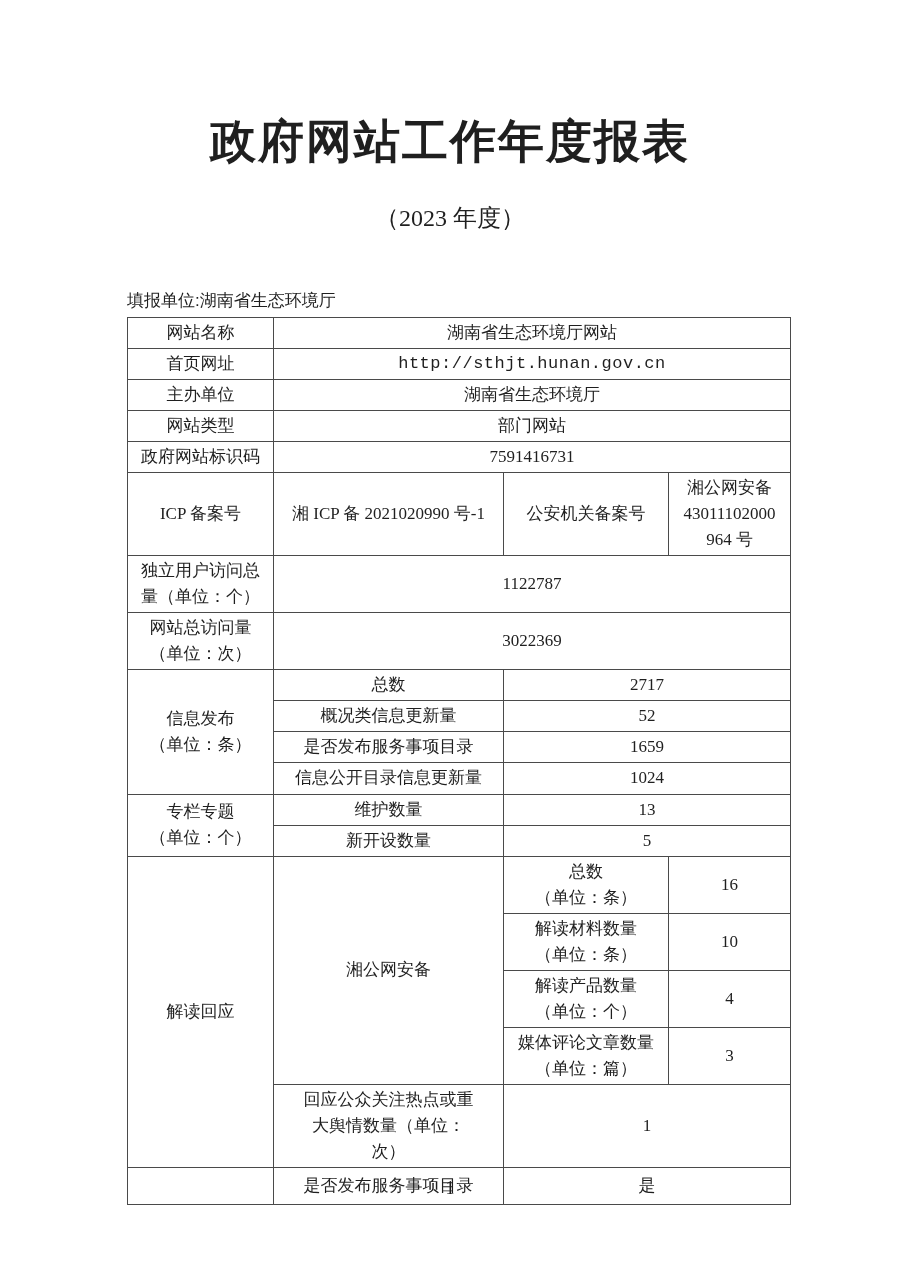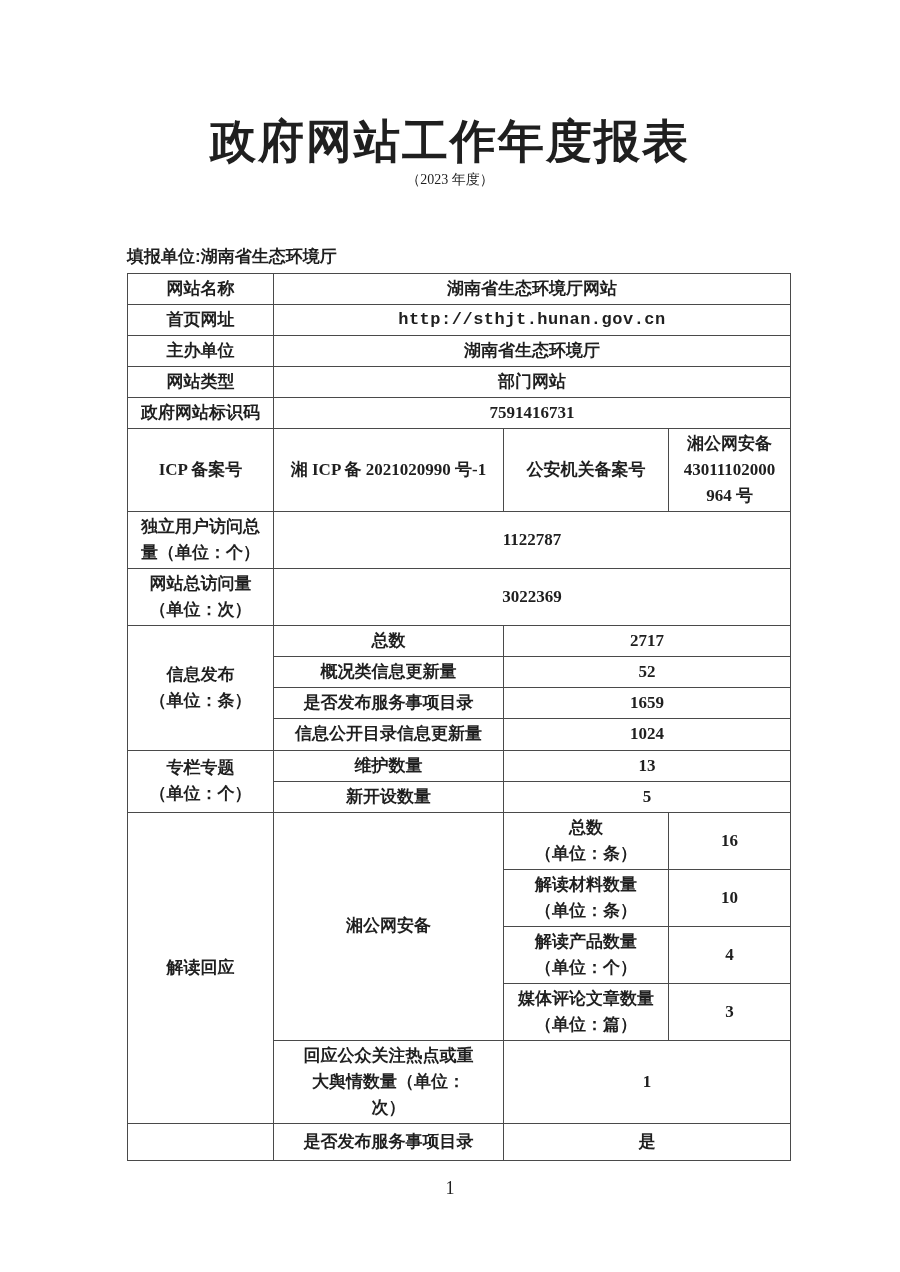--- a/index.html
+++ b/index.html
@@ -20,45 +20,45 @@
     margin: 0;
     padding-top: 112px;
     text-align: center;
     font-family: "Liberation Sans", "DejaVu Sans", sans-serif;
     font-weight: 700;
     font-size: 46px;
     line-height: 1.3;
     letter-spacing: 2px;
   }
   .doc-subtitle {
-    text-align: center;
-    font-size: 14px;
+    margin-top: 32px;
+    text-align: center;
+    font-size: 24px;
     line-height: 1.2;
   }
   .reporting-unit {
     margin: 56px 0 5px 127px;
     font-family: "Liberation Sans", "DejaVu Sans", sans-serif;
-    font-weight: 700;
+    font-weight: 400;
     font-size: 17px;
   }
   table.report {
     margin-left: 127px;
     width: 663px;
     border-collapse: collapse;
     table-layout: fixed;
   }
   table.report td {
     border: 1px solid #4a4a4a;
     text-align: center;
     vertical-align: middle;
     font-size: 17px;
     line-height: 26px;
     padding: 2px 6px;
     word-break: break-all;
-    font-weight: bold;
   }
   .mono {
     font-family: "Liberation Mono", "DejaVu Sans Mono", monospace;
     font-size: 16px;
     letter-spacing: 0.5px;
   }
   .pre-line { white-space: pre-line; }
   .pad-wide { padding: 2px 24px !important; }
   .page-number {
     position: absolute;

